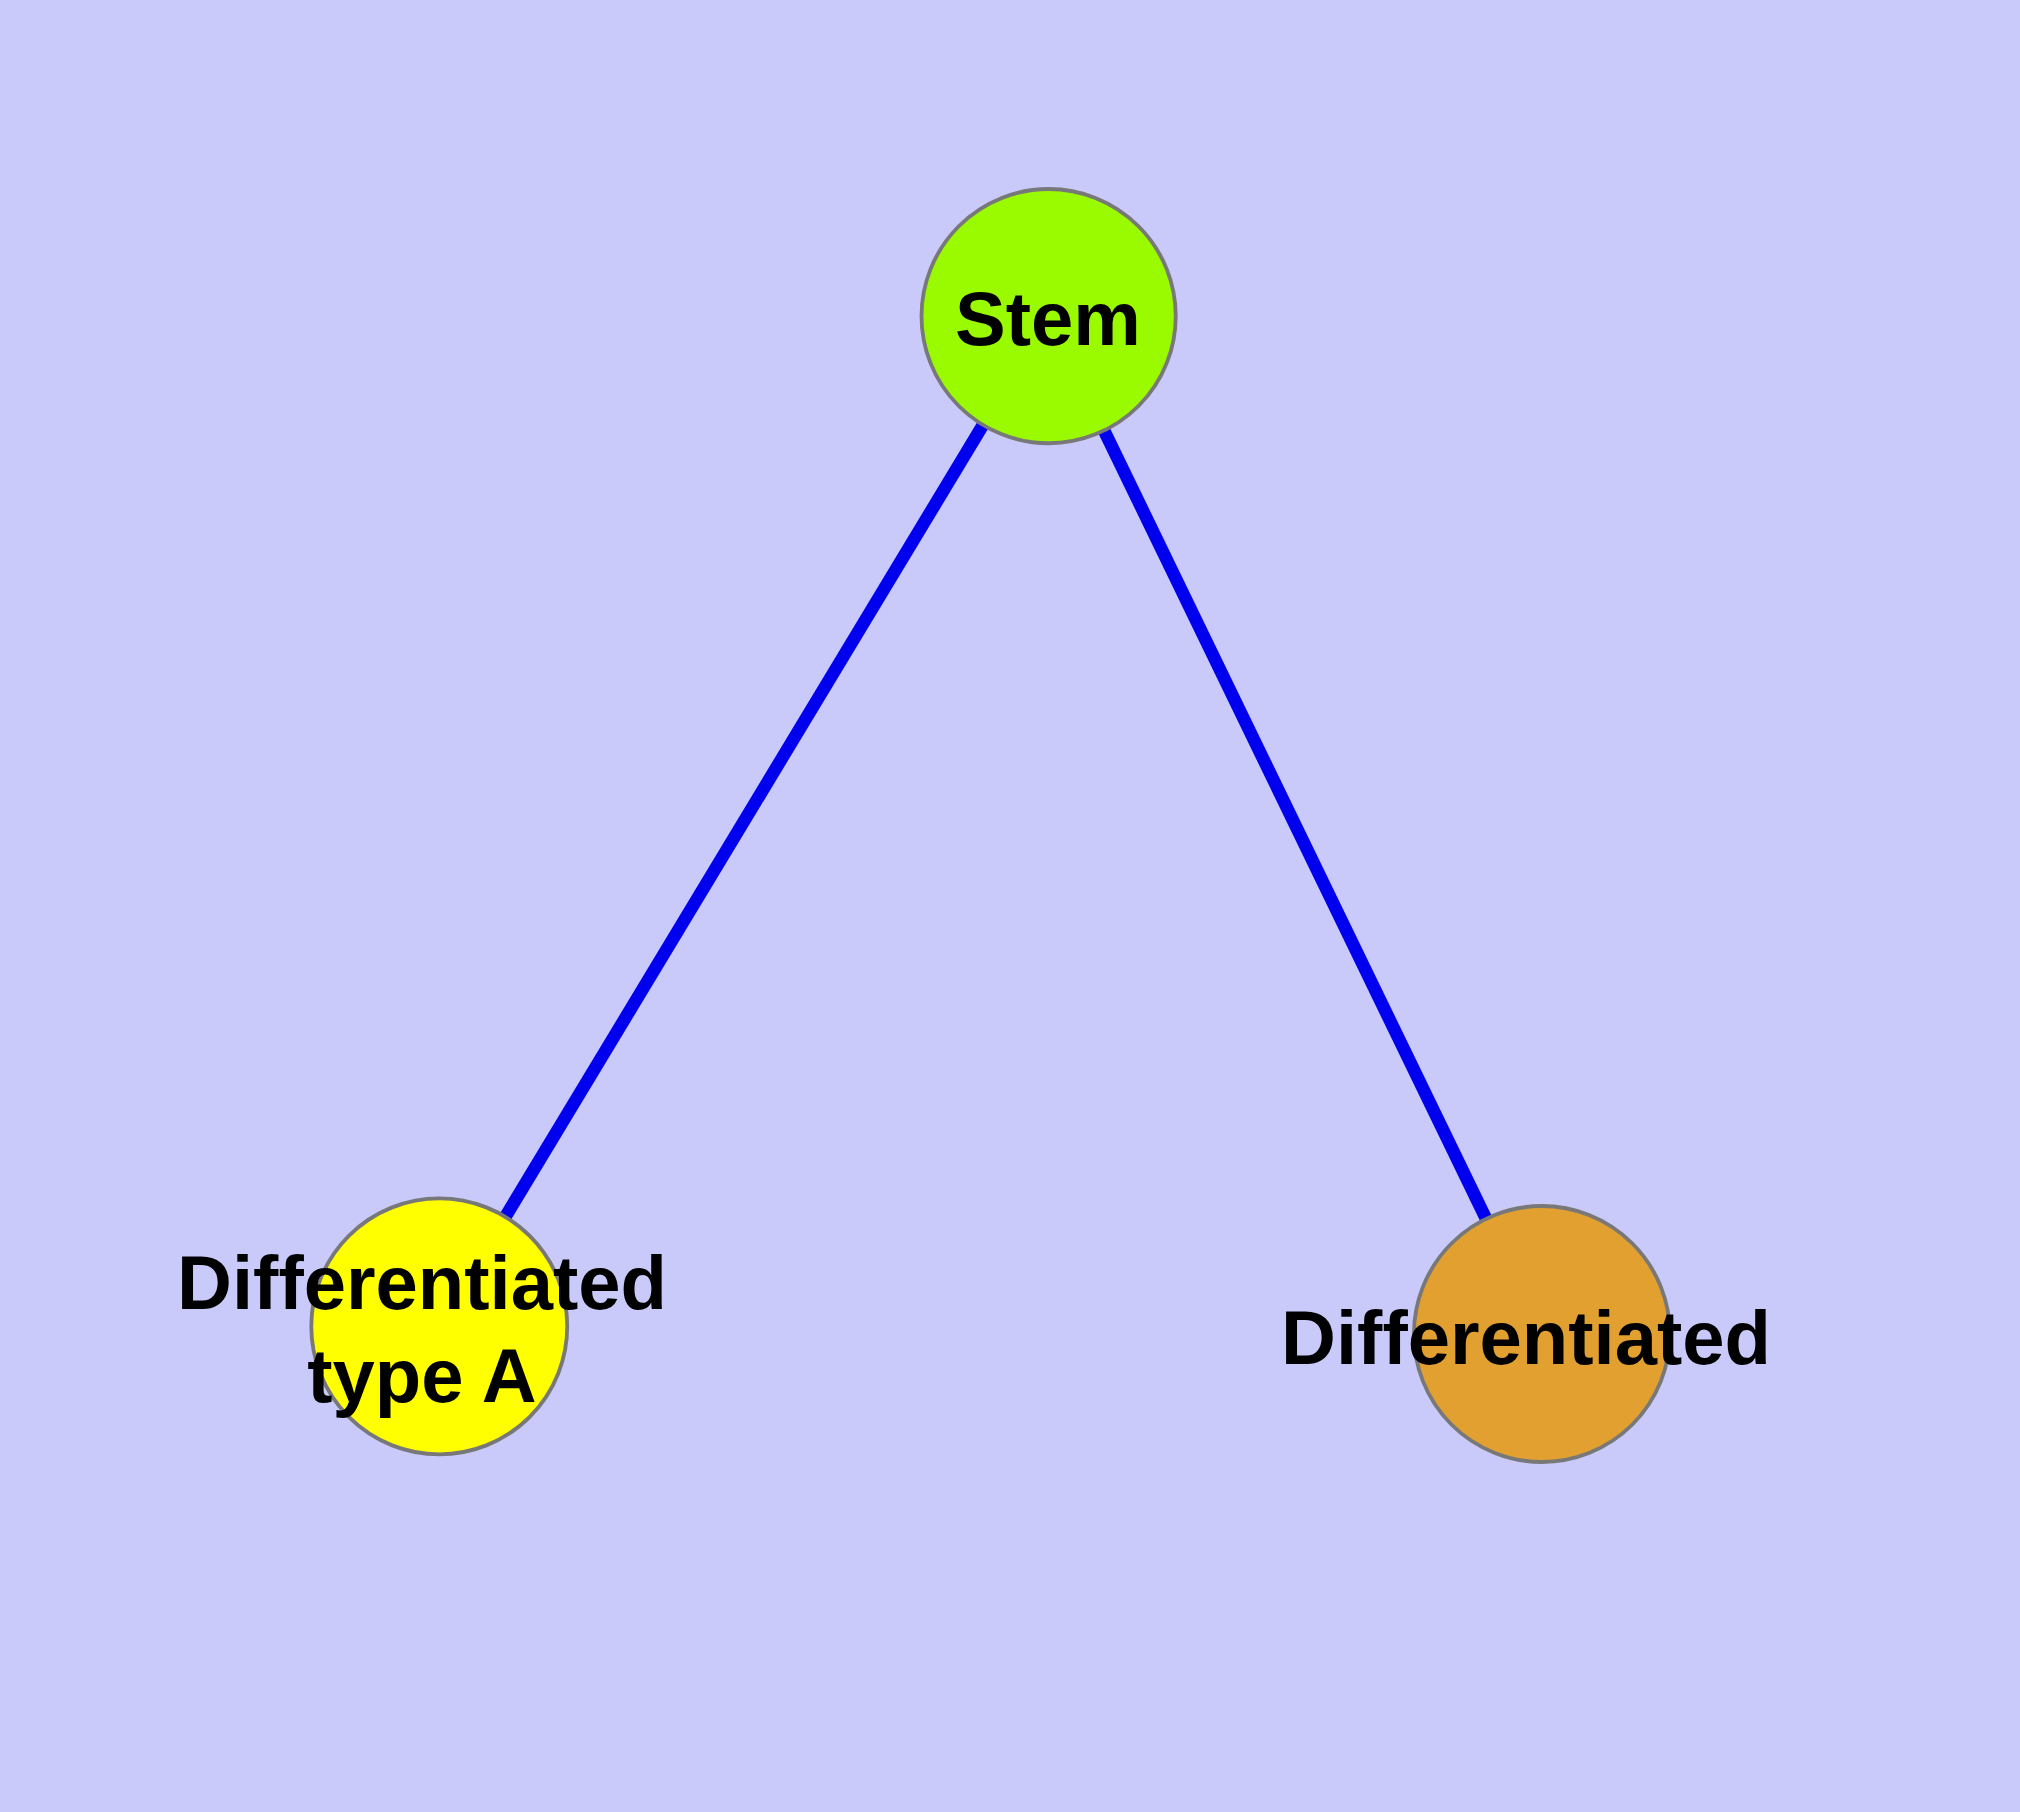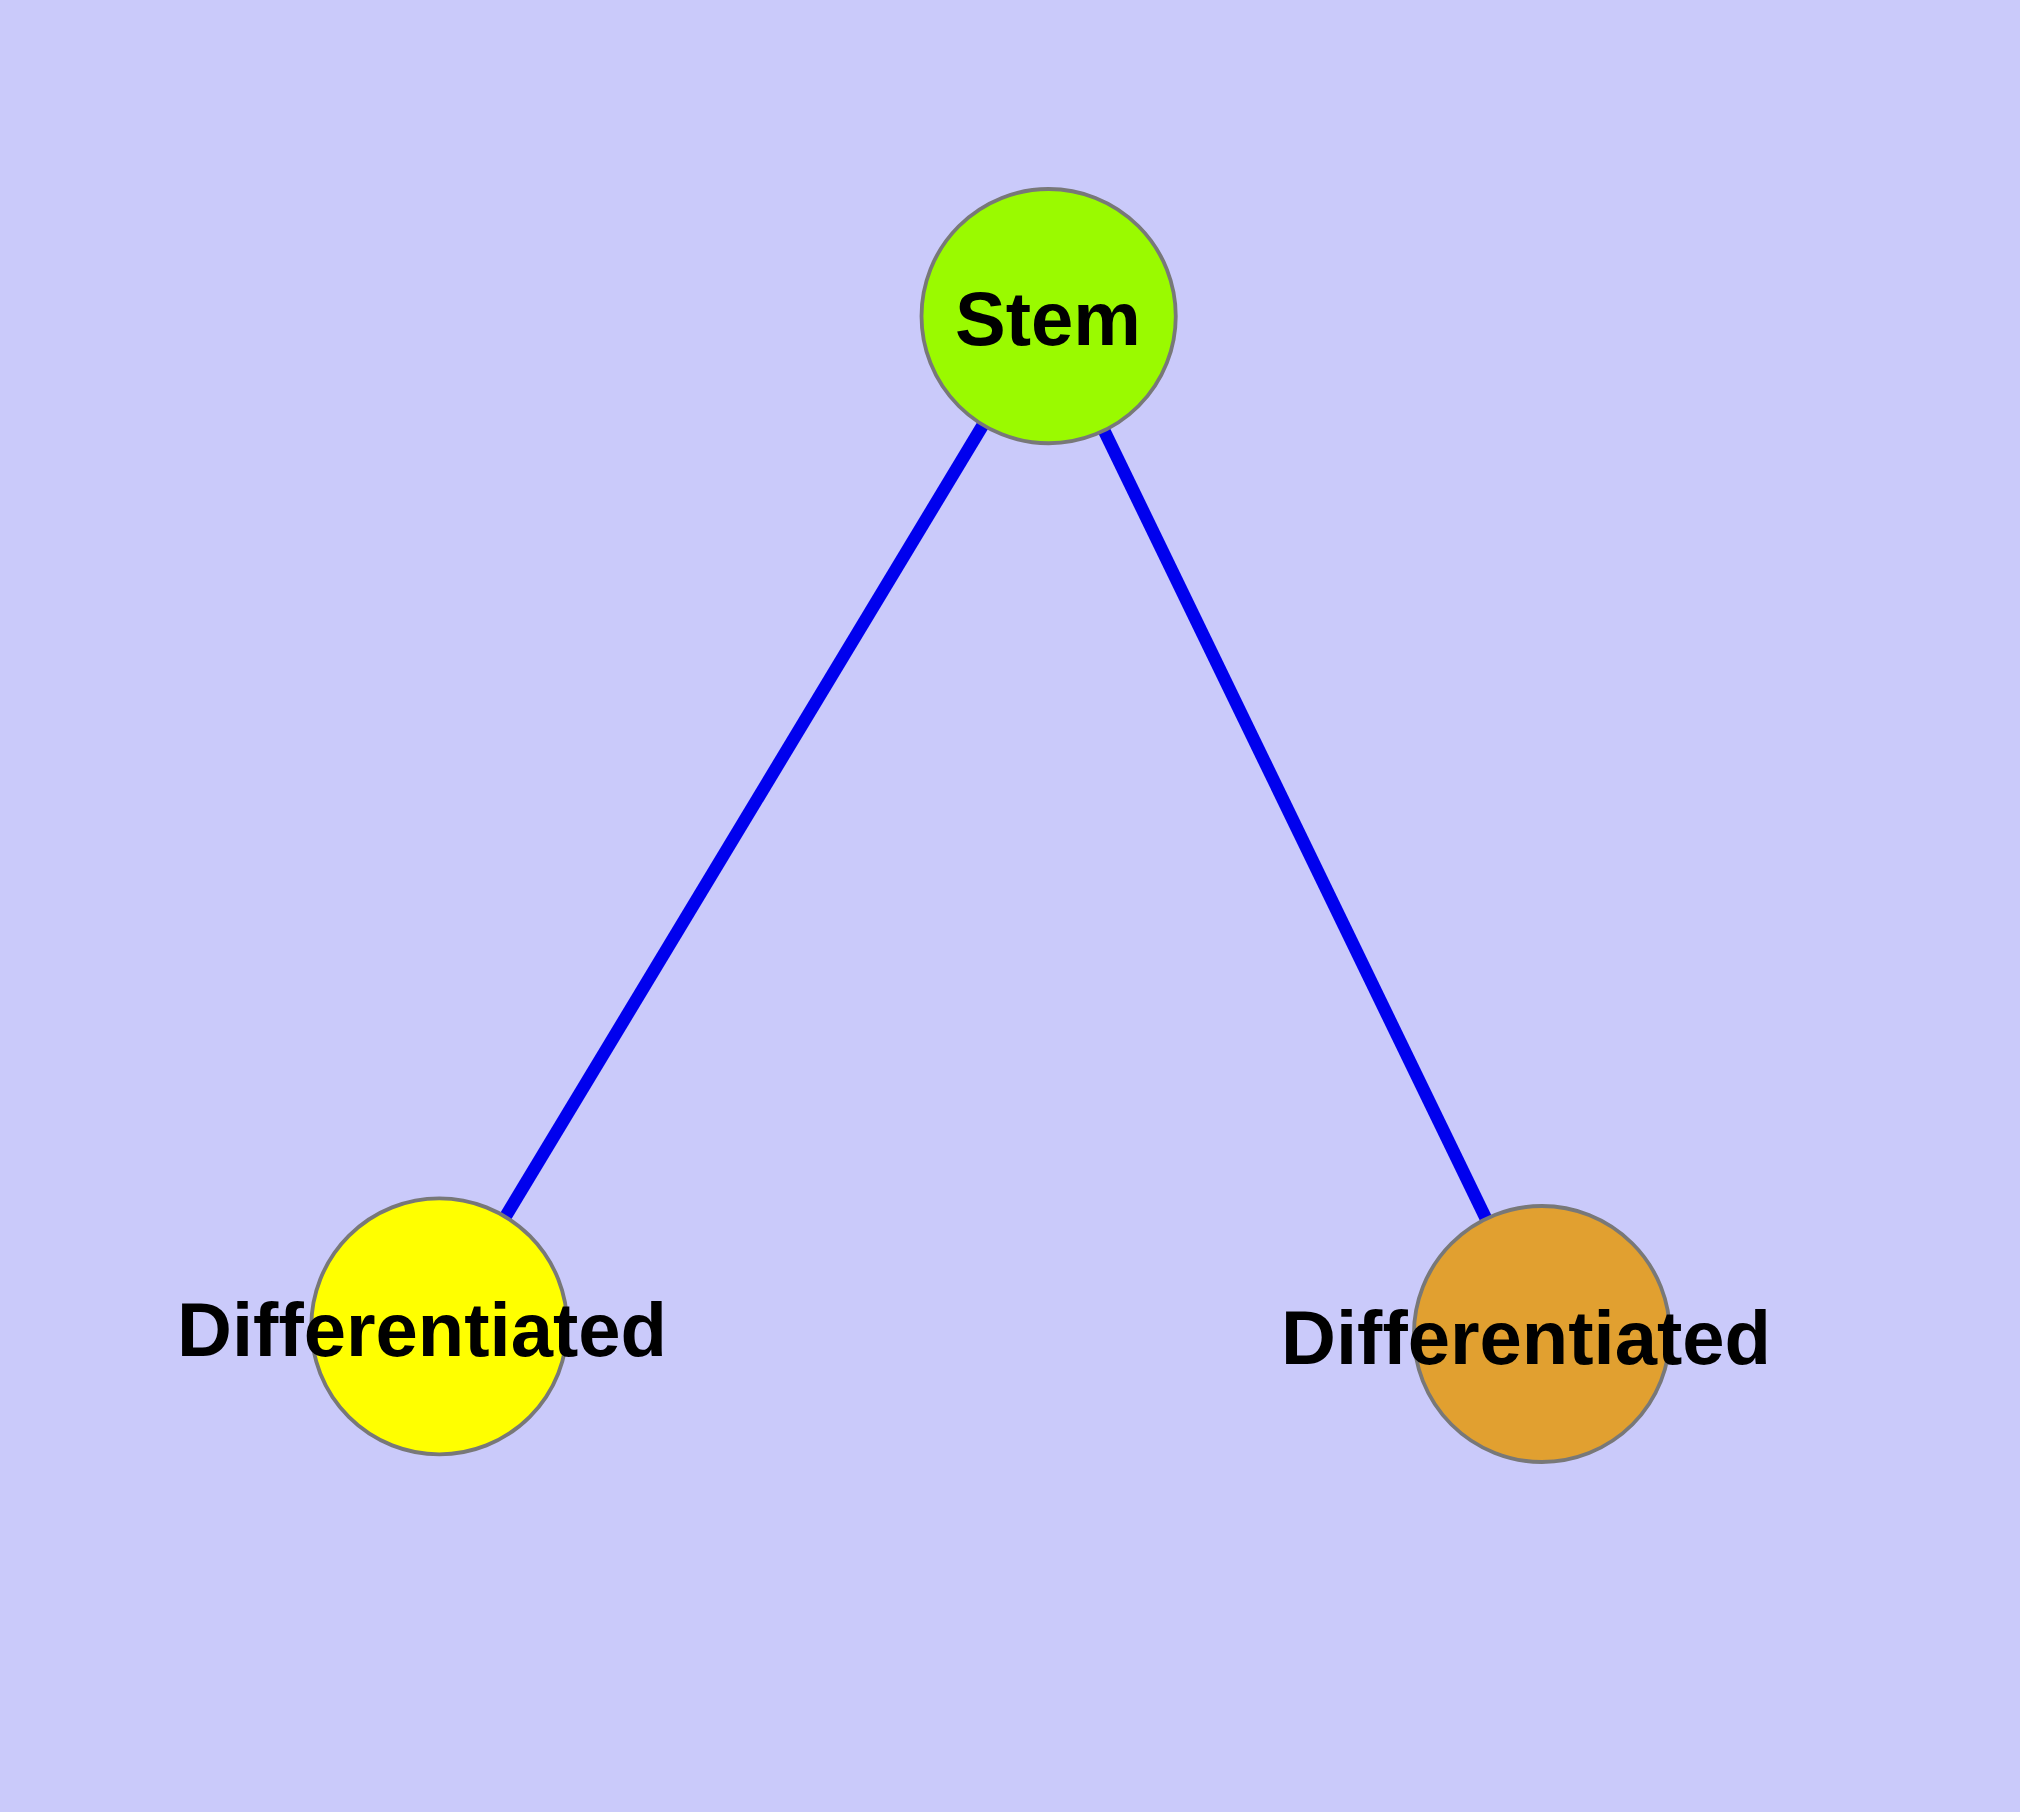--- a/index.html
+++ b/index.html
@@ -48,20 +48,21 @@
 
     <circle class="node-circle" cx="1237" cy="373" r="150" fill="#9AFA00" stroke="#787878"></circle>
     <circle class="node-circle" cx="518" cy="1565" r="151" fill="#FFFF00" stroke="#787878"></circle>
     <circle class="node-circle" cx="1819" cy="1574" r="151" fill="#E1A030" stroke="#787878"></circle>
   </svg>
 
   <div class="node-label" style="left:1048px; top:318px;">Stem</div>
 
   <div class="node-label" style="left:422px; top:1329px;">
     <div>Differentiated</div>
+    <div>type A</div>
   </div>
 
   <div class="node-label" style="left:1526px; top:1337px;">
     <div>Differentiated</div>
   </div>
 
 </div>
 
 
 </body></html>

